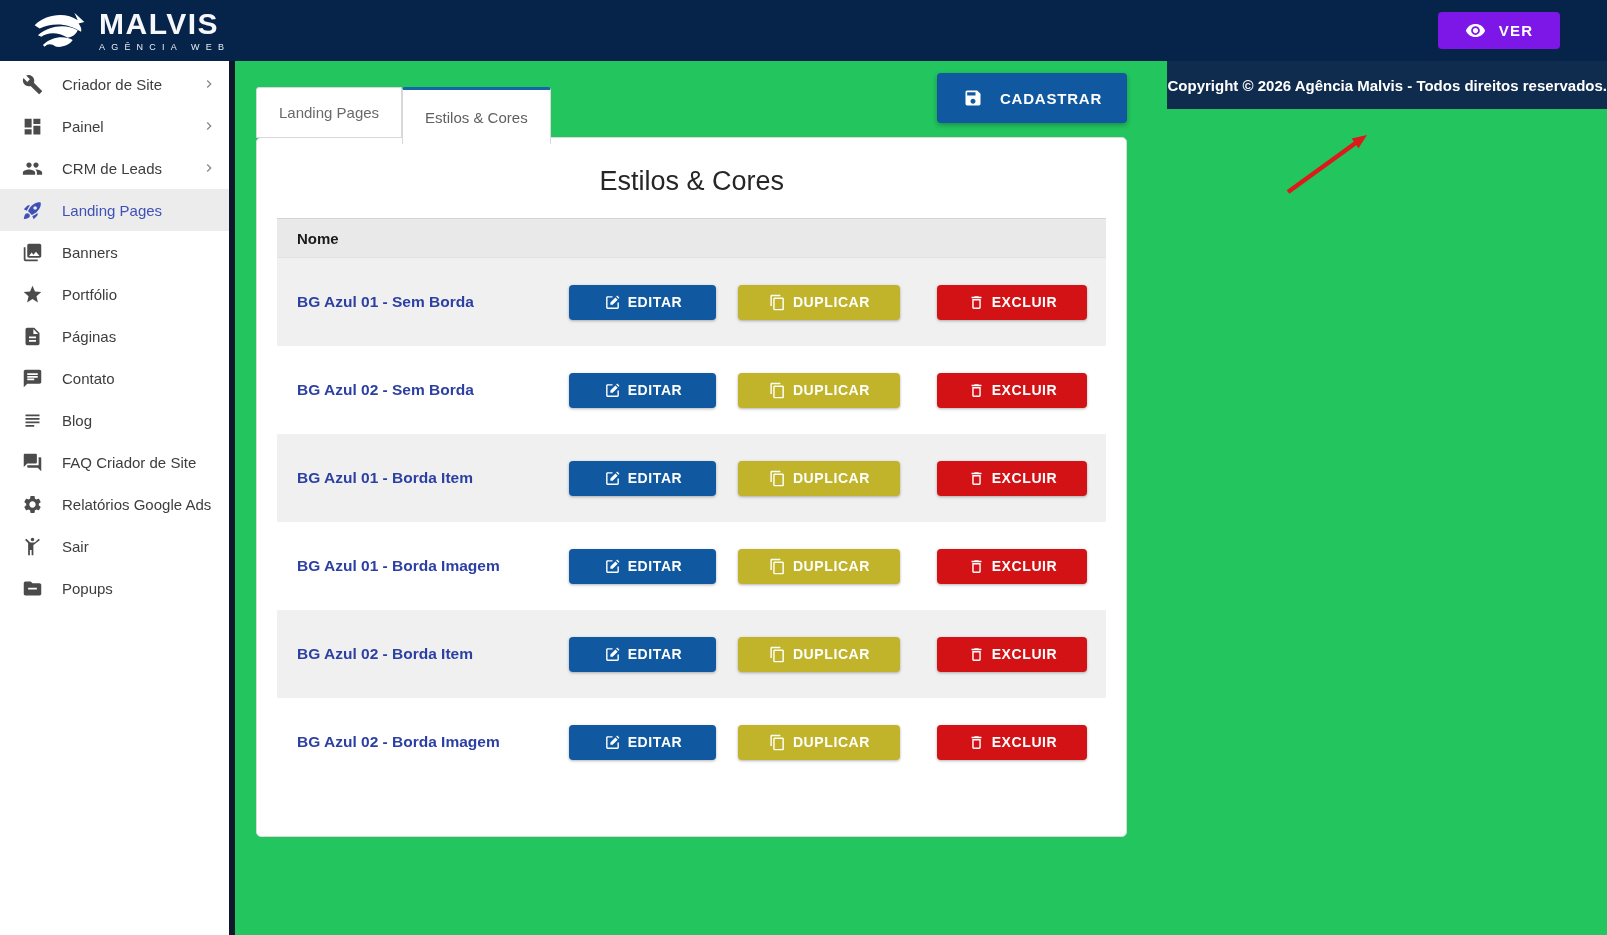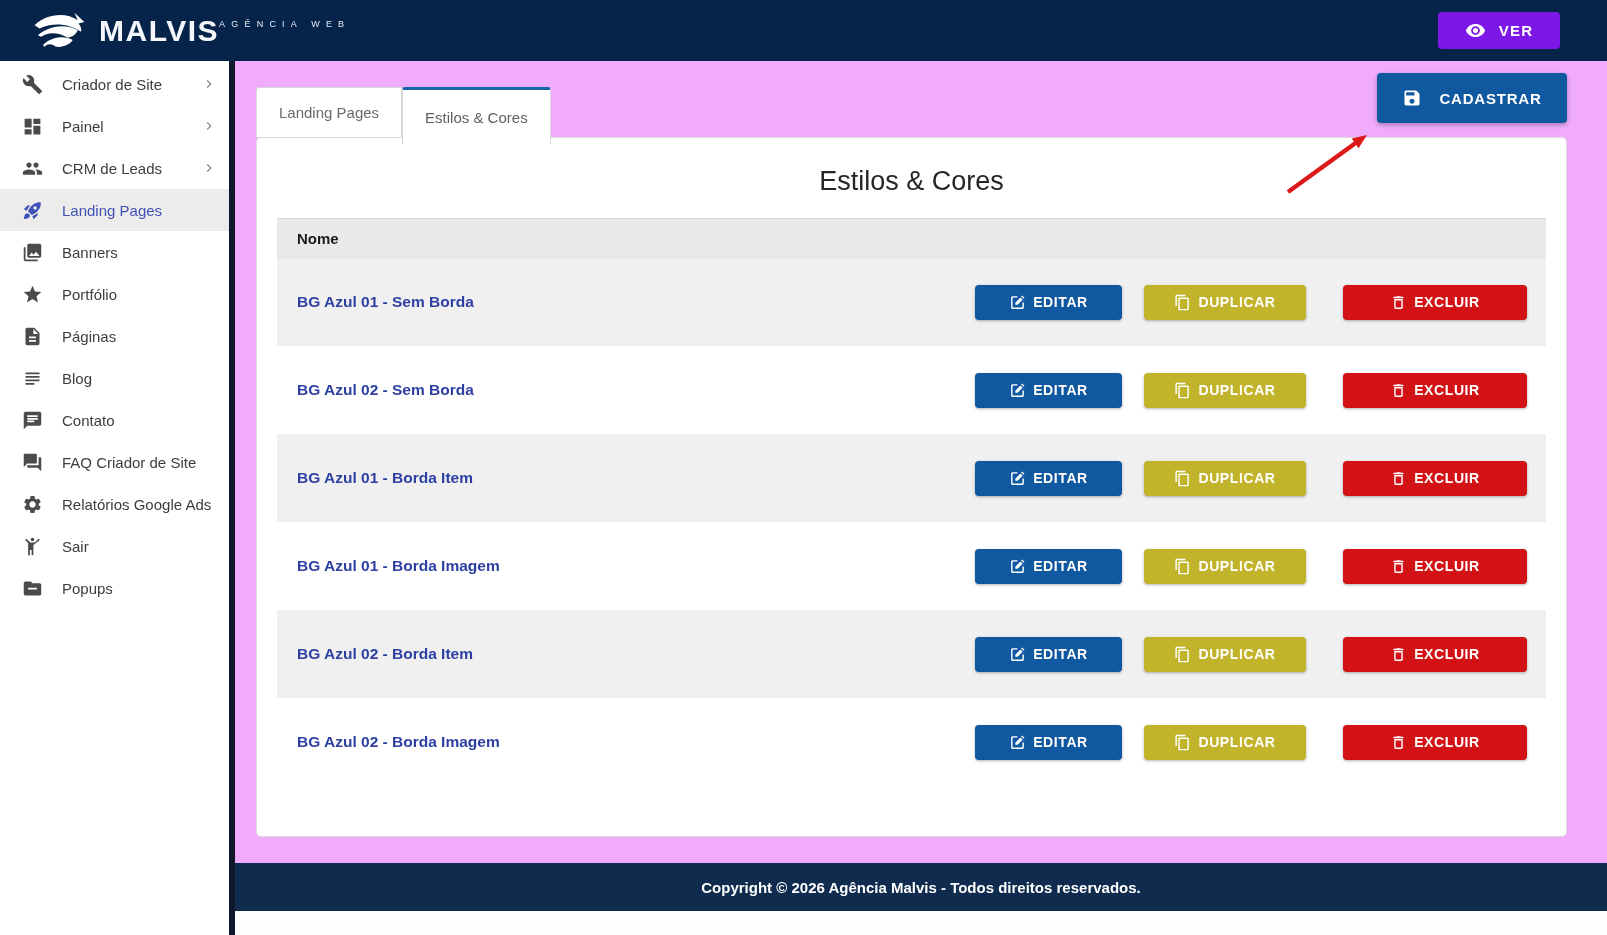--- a/index.html
+++ b/index.html
@@ -4,42 +4,42 @@
 <style>
   * { margin:0; padding:0; box-sizing:border-box; }
   html,body { width:1607px; height:935px; overflow:hidden; background:#fff;
               font-family:"Liberation Sans", sans-serif; }
 
   
   .topbar { height:61px; background:var(--topbar-bg); display:flex; align-items:center;
             justify-content:space-between; padding:0 47px 0 28px; }
   .brand { display:flex; align-items:center; gap:13px; }
   .brand-icon svg { width:58px; height:46px; fill:#fff; display:block; }
-  .brand-text { display:flex; flex-direction:row; }
+  .brand-text { display:flex; flex-direction:column; }
   .brand-name { color:#f5f7fa; font-size:30px; font-weight:bold; letter-spacing:1.5px; line-height:30px; }
   .brand-tagline { color:#e8edf4; font-size:9px; letter-spacing:6.2px; margin-top:3px; }
   .ver-btn { width:122px; height:37px; background:var(--ver-button); border:none; border-radius:4px;
              color:#fff; font-weight:bold; font-size:15px; letter-spacing:1.2px; cursor:pointer;
              display:flex; align-items:center; justify-content:center; gap:13px;
              font-family:inherit; }
   .ver-btn svg { width:21px; height:21px; fill:#fff; display:block; }
 
   
   .shell { display:flex; height:874px; }
   .sidebar { width:235px; background:#fff; border-right:6px solid #0f172a; padding-top:2px; flex:none; }
   .side-item { height:42px; display:flex; align-items:center; padding:0 12px 0 22px;
                cursor:pointer; color:#3d3d3d; }
   .side-item .icon svg { width:21px; height:21px; fill:#4b4b4b; display:block; }
   .side-item .lbl { margin-left:19px; font-size:15px; flex:1; }
   .side-item .chev svg { width:16px; height:16px; fill:#8a8a8a; display:block; }
   .side-item.active { background:#ececec; }
   .side-item.active .lbl { color:var(--sidebar-active); }
   .side-item.active .icon svg { fill:var(--sidebar-active); }
 
-  .main { flex:1; display:flex; flex-direction:column; background:#f0abfc;justify-content:center; }
+  .main { flex:1; display:flex; background:#22c55e;justify-content:center; }
   .content { flex:1; padding:26px 40px 0 21px; position:relative; }
 
   
   .tabs { display:flex; align-items:flex-start; height:51px; position:relative; z-index:2; }
   .tab { height:51px; background:#fff; border:1px solid #d8d8d8; border-left:none;
          display:flex; align-items:center; padding:0 22px; font-size:15px; color:#6a6a6a;
          cursor:pointer; white-space:nowrap; }
   .tab:first-child { border-left:1px solid #d8d8d8; border-top-left-radius:3px; }
   .tab.active { height:57px; border-bottom:none; border-top:3px solid var(--active-tab-accent);
                 border-left:1px solid #d8d8d8; border-radius:3px 3px 0 0; color:#5f5f5f; }
@@ -68,21 +68,21 @@
   .trow.odd { background:#f0f0f1; }
   .row-name { color:var(--link-text); font-weight:bold; font-size:15.5px; text-decoration:none;
               cursor:pointer; }
   .row-actions { display:flex; align-items:center; }
   .btn { height:35px; border:none; border-radius:4px; color:#fff; font-weight:bold; font-size:14px;
          letter-spacing:0.6px; display:flex; align-items:center; justify-content:center; gap:7px;
          cursor:pointer; box-shadow:0 1px 3px rgba(0,0,0,.3); font-family:inherit; }
   .btn svg { width:17px; height:17px; fill:#fff; display:block; }
   .btn-edit { background:var(--primary-button); width:147px; margin-right:22px; }
   .btn-dup  { background:var(--duplicate-button); width:162px; margin-right:37px; }
-  .btn-del  { background:var(--delete-button); width:184px; }
+  .btn-del  { background:var(--delete-button); width:150px; }
 
   
   .footer { height:48px; background:var(--footer-bg); display:flex; align-items:center;
             justify-content:center; color:#fff; font-size:15px; font-weight:600; }
   .bottom-strip { height:24px; background:#fdfdfd; }
 </style>
 </head>
 <body>
 
 <div class="topbar">
@@ -182,33 +182,33 @@
           <svg viewBox="0 0 24 24" fill="currentColor">
             <path fill="inherit" d="M14 2H6c-1.1 0-1.99.9-1.99 2L4 20c0 1.1.89 2 1.99 2H18c1.1 0 2-.9 2-2V8l-6-6zm2 16H8v-2h8v2zm0-4H8v-2h8v2zm-3-5V3.5L18.5 9H13z"></path>
           </svg>
         </span>
     <span class="lbl">Páginas</span>
 
   </div>
       <div class="side-item">
     <span class="icon">
           <svg viewBox="0 0 24 24" fill="currentColor">
+            <path fill="inherit" d="M20 2H4c-1.1 0-1.99.9-1.99 2L2 22l4-4h14c1.1 0 2-.9 2-2V4c0-1.1-.9-2-2-2zM6 9h12v2H6V9zm8 5H6v-2h8v2zm4-6H6V6h12v2z"></path>
+          </svg>
+        </span>
+    <span class="lbl">Contato</span>
+
+  </div>
+      <div class="side-item">
+    <span class="icon">
+          <svg viewBox="0 0 24 24" fill="currentColor">
             <path fill="inherit" d="M4 5h16v2H4zM4 9h16v2H4zM4 13h16v2H4zM4 17h10v2H4z"></path>
           </svg>
         </span>
     <span class="lbl">Blog</span>
-
-  </div>
-      <div class="side-item">
-    <span class="icon">
-          <svg viewBox="0 0 24 24" fill="currentColor">
-            <path fill="inherit" d="M20 2H4c-1.1 0-1.99.9-1.99 2L2 22l4-4h14c1.1 0 2-.9 2-2V4c0-1.1-.9-2-2-2zM6 9h12v2H6V9zm8 5H6v-2h8v2zm4-6H6V6h12v2z"></path>
-          </svg>
-        </span>
-    <span class="lbl">Contato</span>
 
   </div>
       <div class="side-item">
     <span class="icon">
           <svg viewBox="0 0 24 24" fill="currentColor">
             <path fill="inherit" d="M21 6h-2v9H6v2c0 .55.45 1 1 1h11l4 4V7c0-.55-.45-1-1-1zm-4 6V3c0-.55-.45-1-1-1H3c-.55 0-1 .45-1 1v14l4-4h10c.55 0 1-.45 1-1z"></path>
           </svg>
         </span>
     <span class="lbl">FAQ Criador de Site</span>
 

